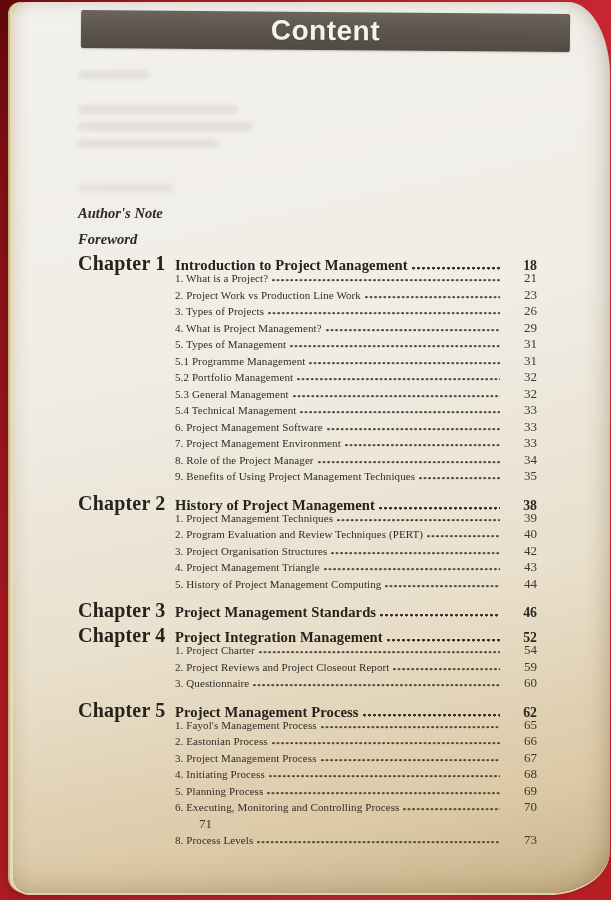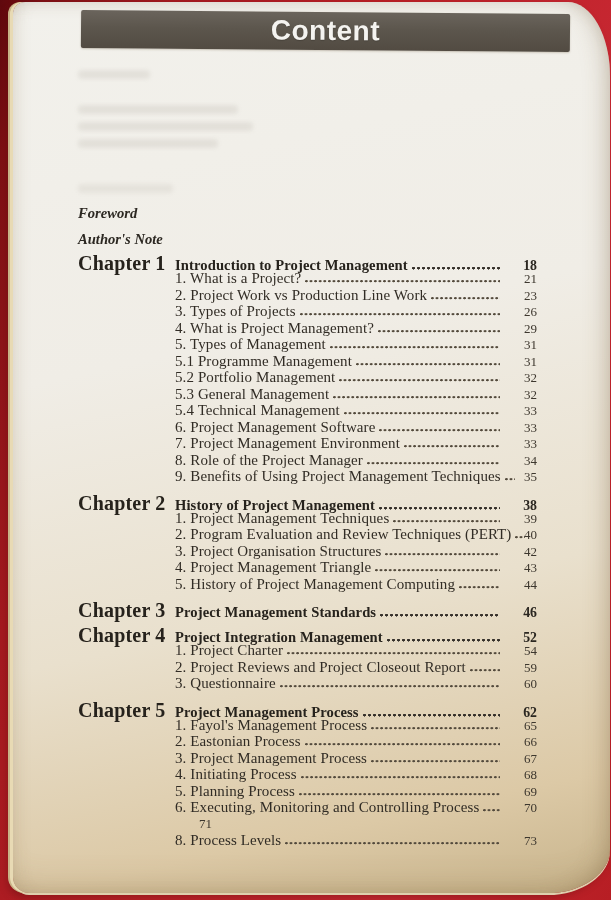--- a/index.html
+++ b/index.html
@@ -57,21 +57,21 @@
   .front-matter{margin-top:150px;}
   .fm-row{line-height:25px;}
   .fm-text{font-weight:700;font-style:italic;font-size:14.6px;color:#2c2822;}
 
   .chapter-block + .chapter-block{margin-top:7px;}
   .row{display:flex;align-items:baseline;}
   .chapter-row{height:18px;}
   .section-row{height:16.5px;}
   .label{flex:none;width:97px;font-weight:700;font-size:20px;color:#26221c;letter-spacing:.2px;}
   .main{flex:1;display:flex;align-items:baseline;min-width:0;}
-  .title{white-space:nowrap;font-size:15px;letter-spacing:.1px;}
+  .title{white-space:nowrap;font-size:11px;letter-spacing:.1px;}
   .ch-title{font-weight:700;font-size:14.6px;color:#26221c;}
   .leader{
     flex:1;min-width:10px;height:5px;margin-left:4px;
     background-image:radial-gradient(circle at 1.4px 3.2px,#544b3d 1.02px,rgba(0,0,0,0) 1.42px);
     background-size:4.6px 5px;background-repeat:repeat-x;
   }
   .ch-leader{
     background-image:radial-gradient(circle at 1.5px 3.2px,#35302a 1.18px,rgba(0,0,0,0) 1.55px);
     background-size:5px 5px;
   }
@@ -88,25 +88,25 @@
 
   <div class="smudge s1"></div>
   <div class="smudge s2"></div>
   <div class="smudge s3"></div>
   <div class="smudge s4"></div>
   <div class="smudge s5"></div>
 
   <div class="content">
     <div class="front-matter" id="front-matter">
   <div class="fm-row">
+    <span class="fm-text">Author's Note</span>
+  </div>
+
+  <div class="fm-row">
     <span class="fm-text">Foreword</span>
-  </div>
-
-  <div class="fm-row">
-    <span class="fm-text">Author's Note</span>
   </div>
 </div>
     <div class="chapters" id="chapters">
   <div class="chapter-block">
     <div class="row chapter-row">
       <span class="label">Chapter 1</span>
       <span class="main">
         <span class="title ch-title">Introduction to Project Management</span>
         <span class="leader ch-leader"></span>
       </span>

